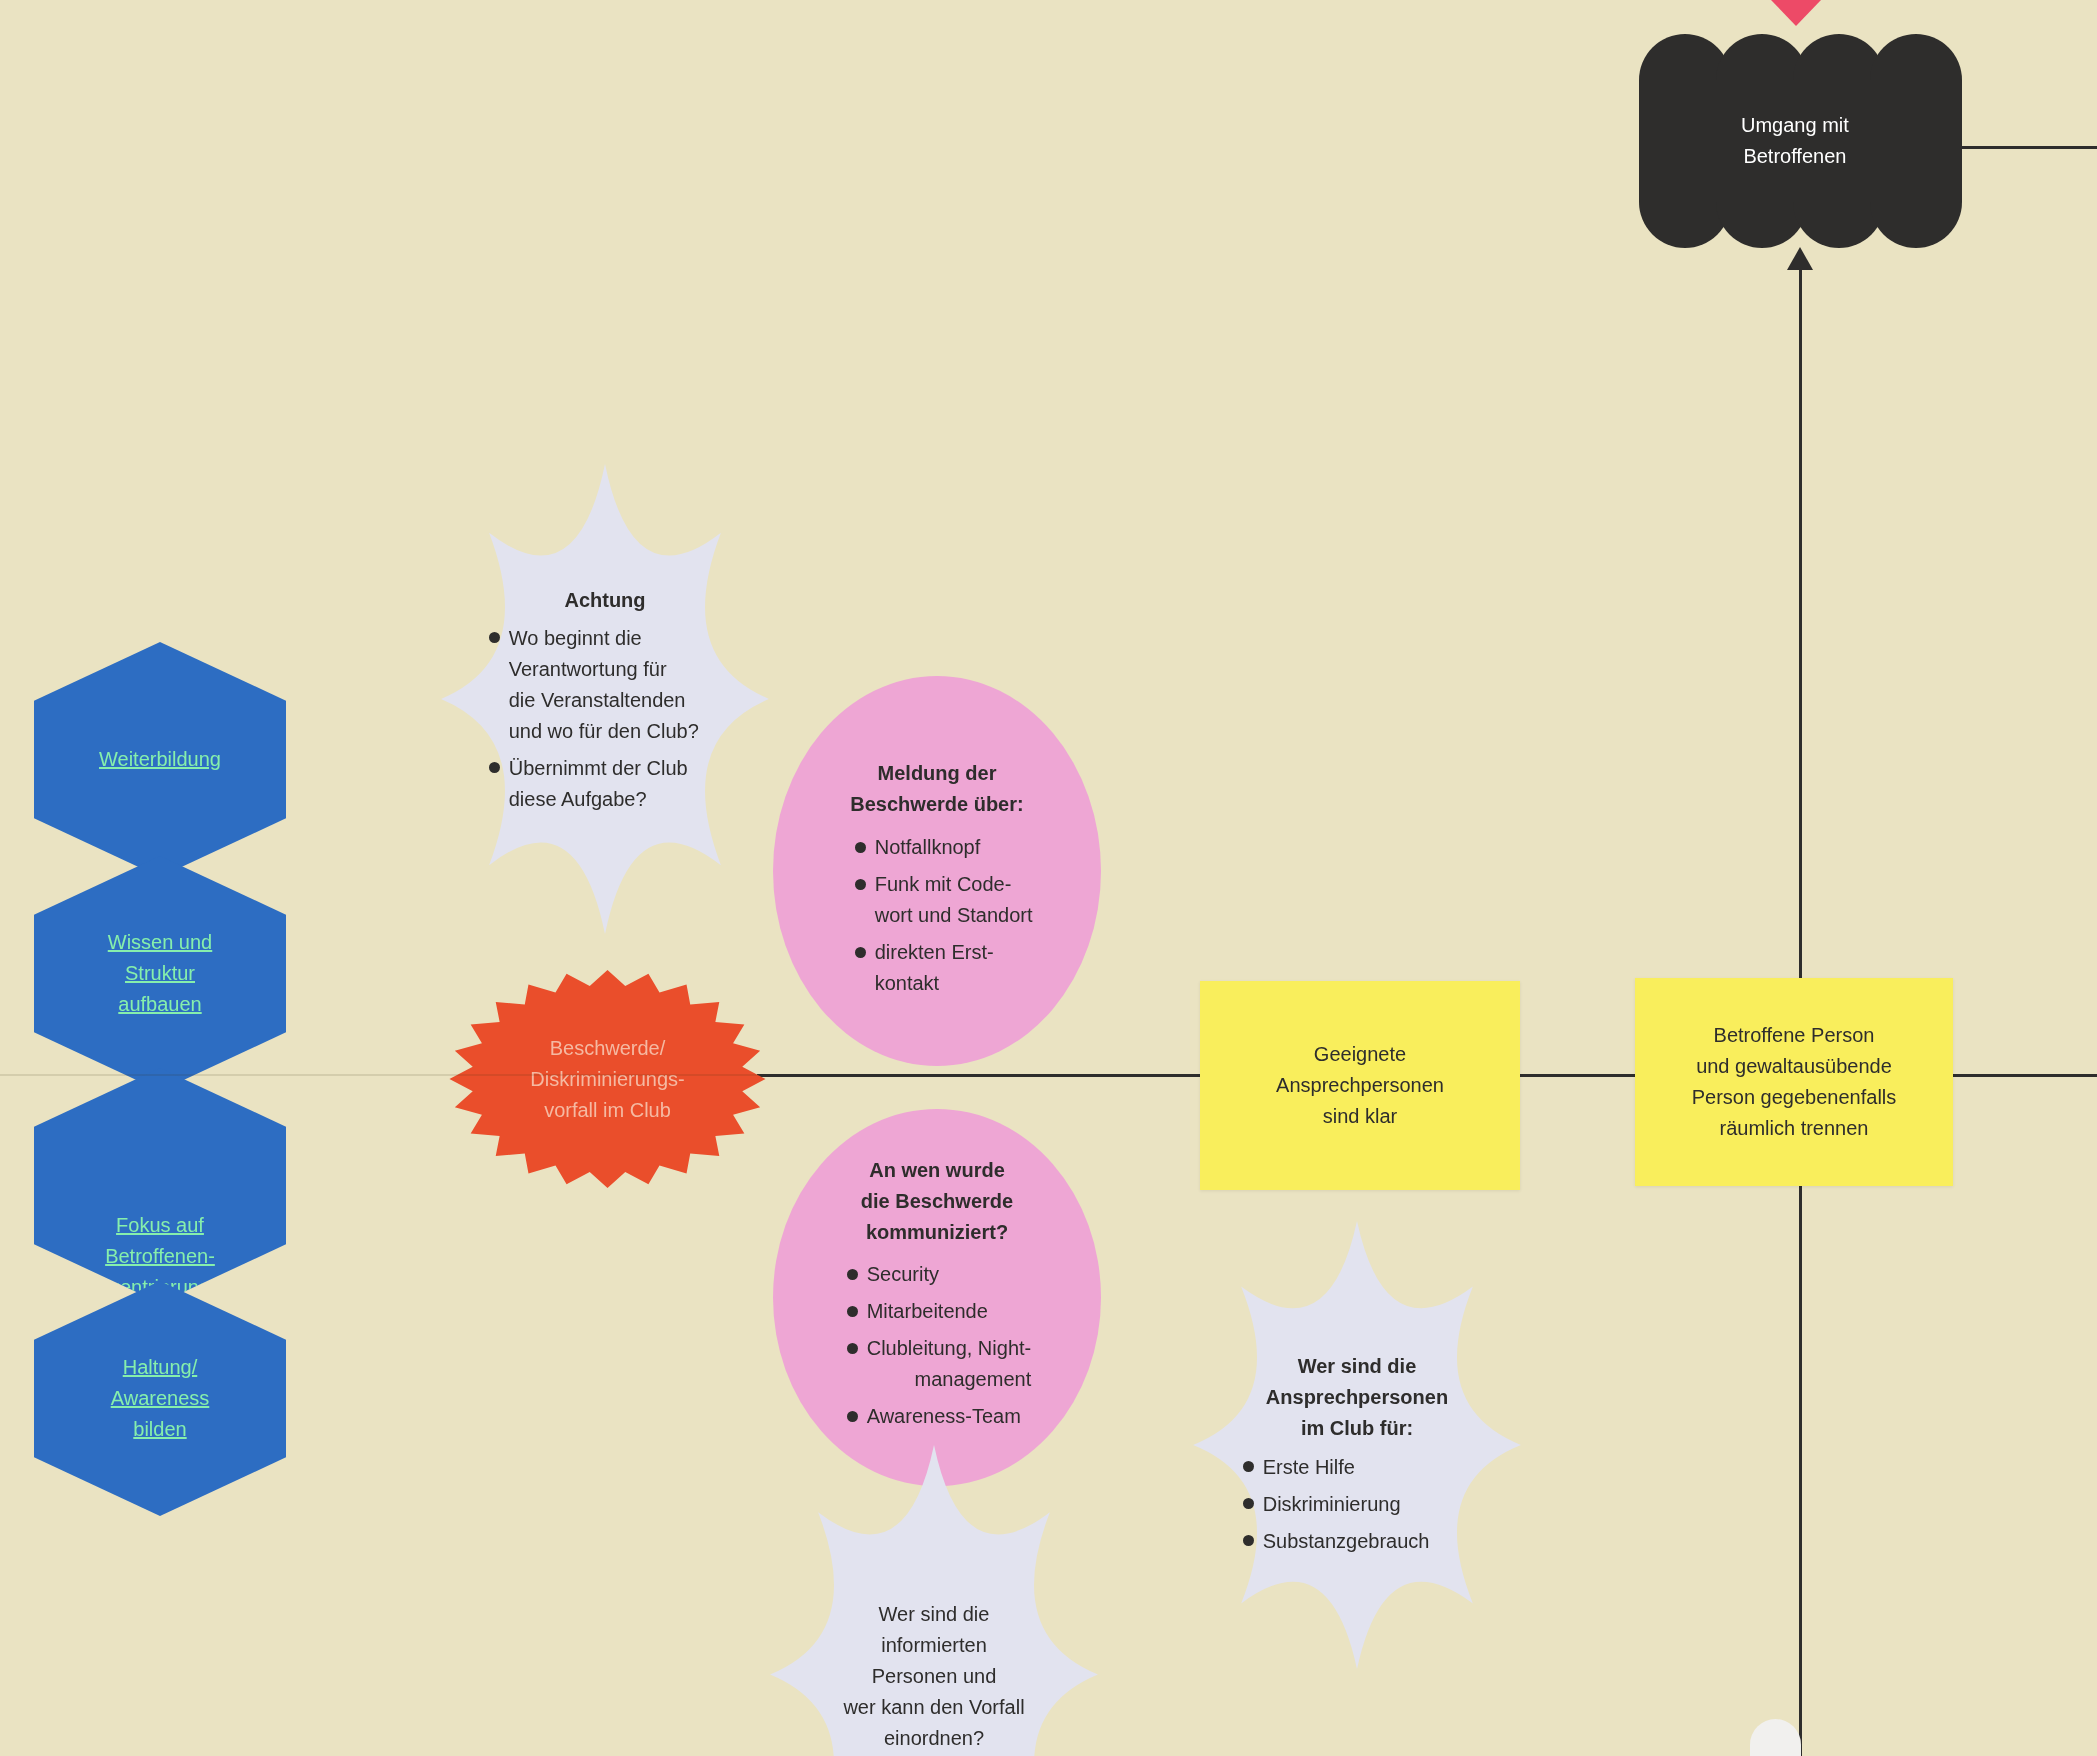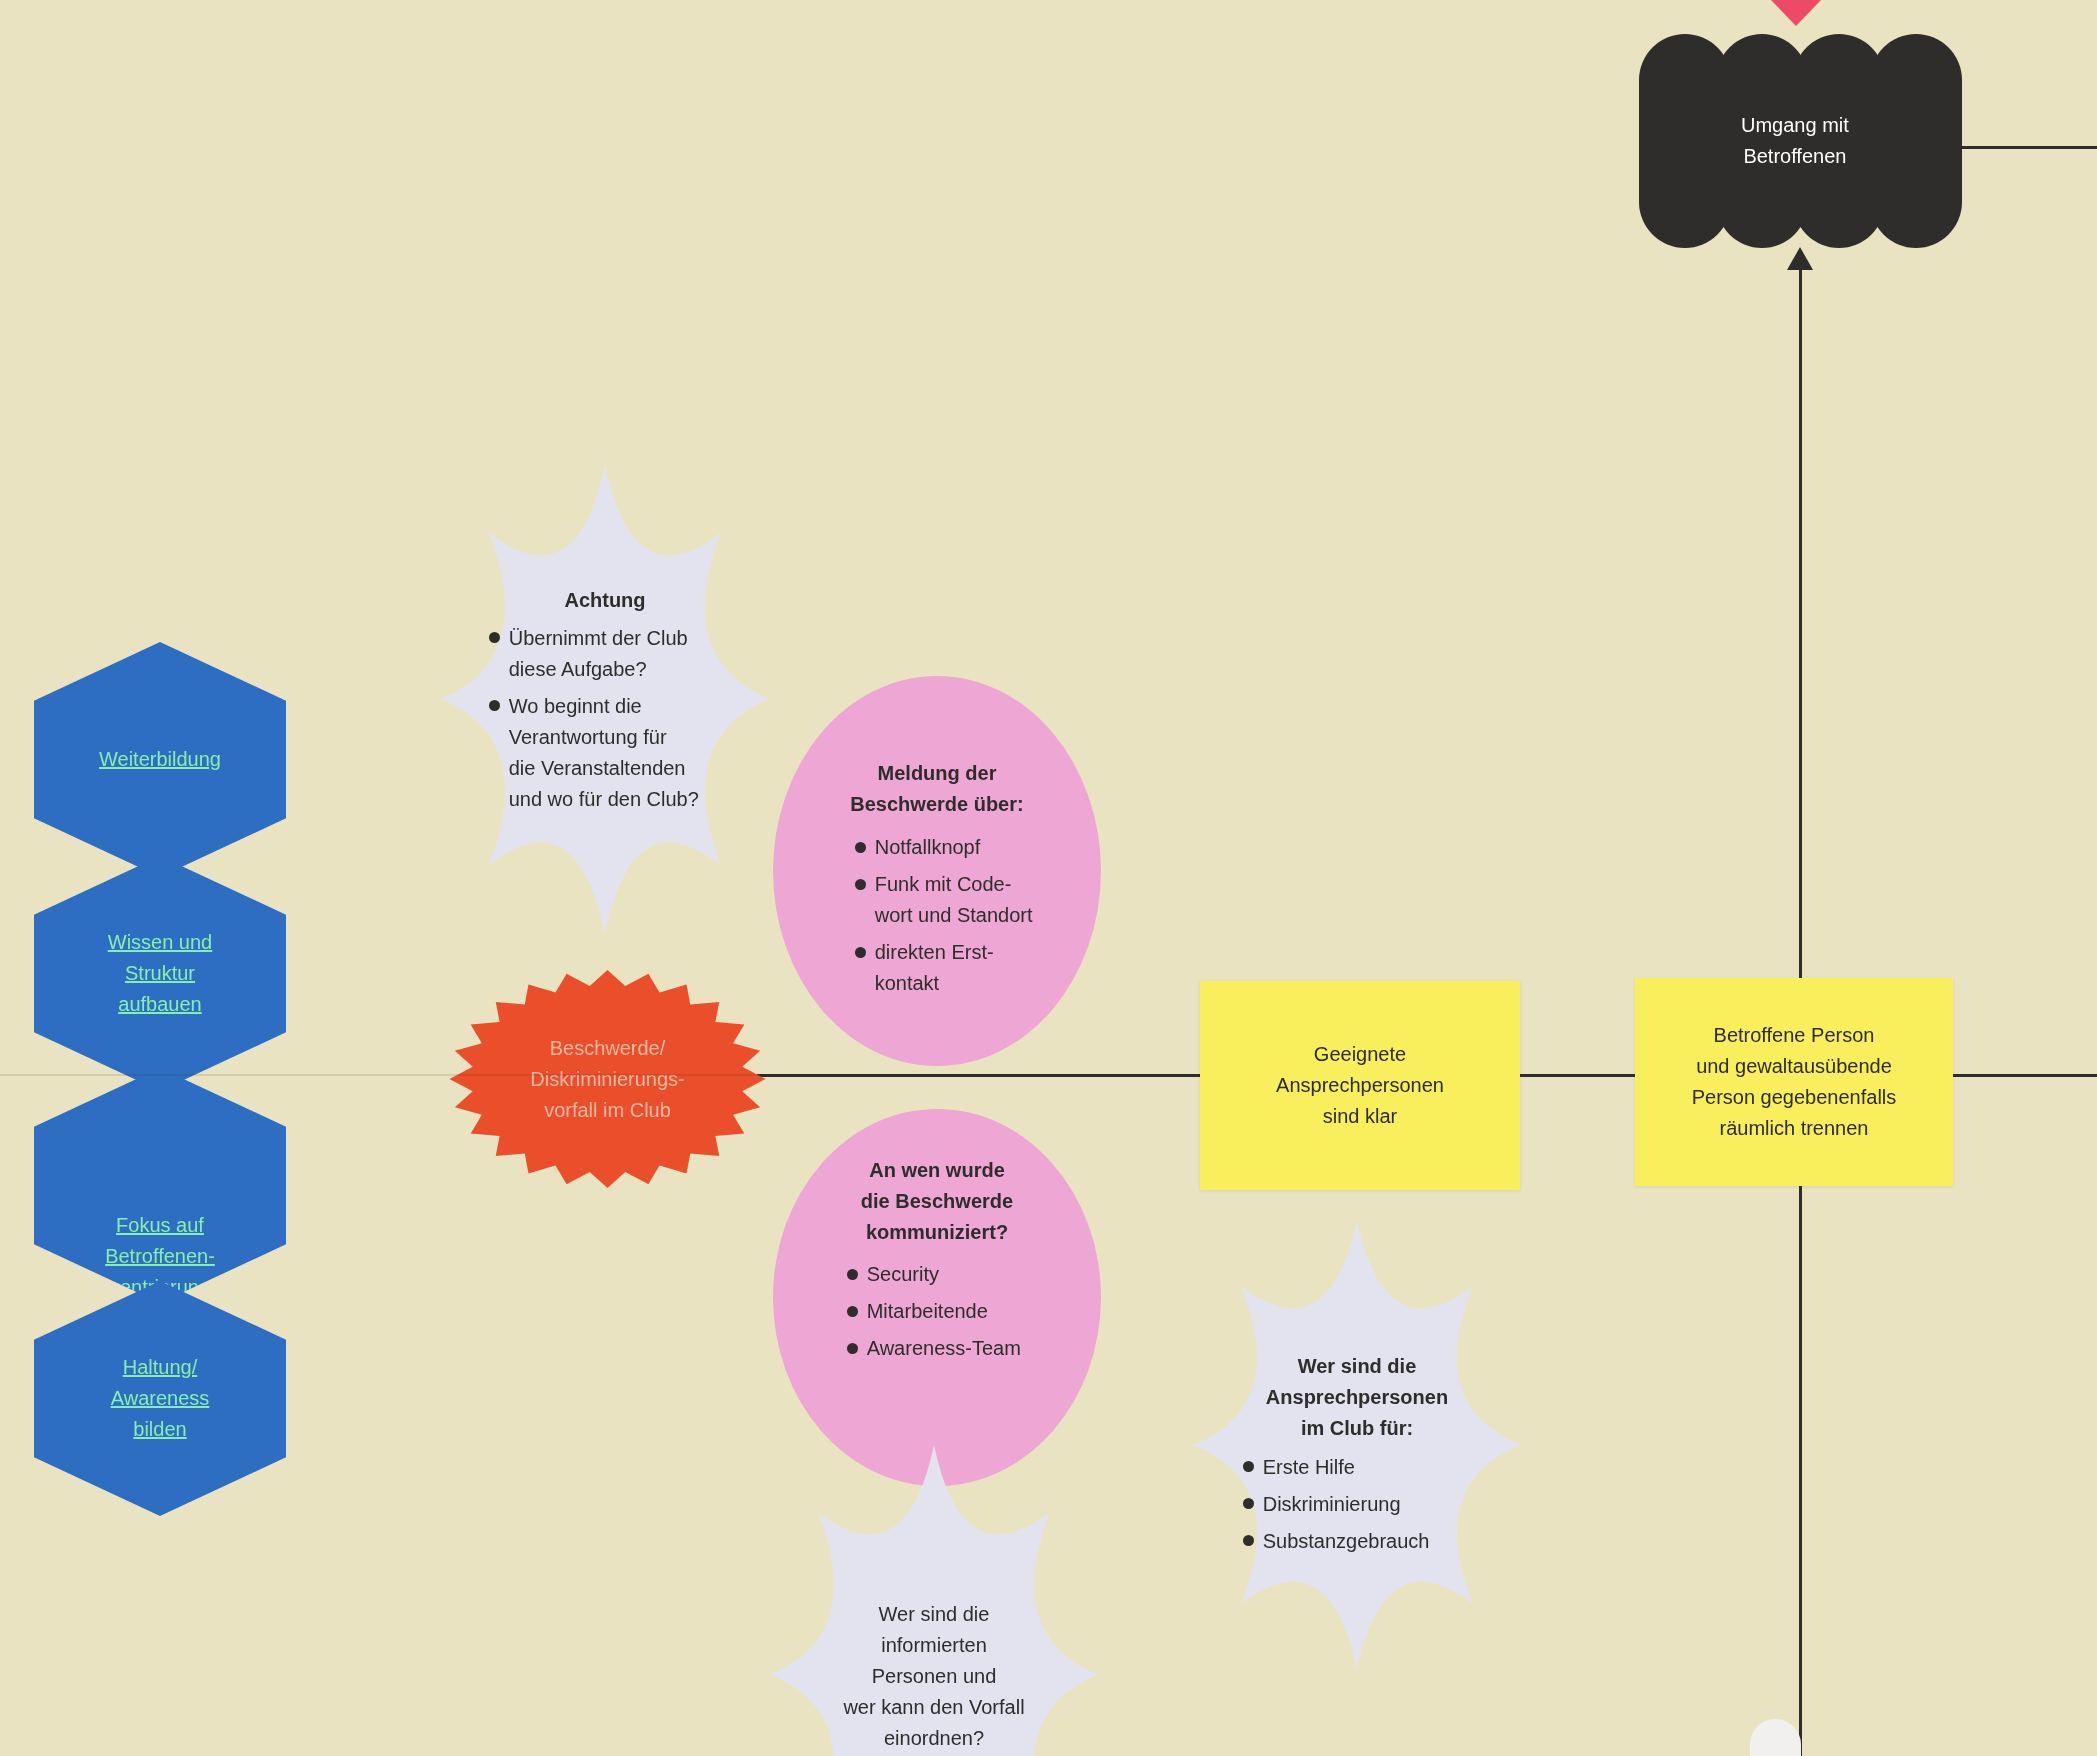--- a/index.html
+++ b/index.html
@@ -106,29 +106,29 @@
 
 <div class="shape" style="left:441px;top:464px;width:328px;height:470px;z-index:2;">
     <svg viewBox="0 0 600 860" class="shape-svg">
       <path d="M300.0,0.0 Q351.7,251.2 512.1,125.9 Q424.7,356.0 600.0,430.0 Q424.7,504.0 512.1,734.1 Q351.7,608.8 300.0,860.0 Q248.3,608.8 87.9,734.1 Q175.3,504.0 0.0,430.0 Q175.3,356.0 87.9,125.9 Q248.3,251.2 300.0,0.0 Z" fill="var(--c-lavender)"></path>
     </svg>
   <div class="content" style="padding-top:121px;">
     <div class="title">Achtung</div>
     <div class="list" style="margin-top:6.6px;padding-left:48px;padding-right:27px;">
       <div class="li">
         <span class="dot"></span>
-        <span class="litxt">Übernimmt der Club
-diese Aufgabe?</span>
-      </div>
-      <div class="li">
-        <span class="dot"></span>
         <span class="litxt">Wo beginnt die
 Verantwortung für
 die Veranstaltenden
 und wo für den Club?</span>
+      </div>
+      <div class="li">
+        <span class="dot"></span>
+        <span class="litxt">Übernimmt der Club
+diese Aufgabe?</span>
       </div>
     </div>
   </div>
 </div>
 
 <div class="ellipse" style="left:773px;top:676px;width:328px;height:390px;">
   <div class="content" style="padding-top:82px;">
     <div class="title">Meldung der
 Beschwerde über:</div>
     <div class="list" style="margin-top:12px;padding-left:82px;padding-right:16.4px;">
@@ -159,20 +159,25 @@
       <div class="li">
         <span class="dot"></span>
         <span class="litxt">Security</span>
       </div>
       <div class="li">
         <span class="dot"></span>
         <span class="litxt">Mitarbeitende</span>
       </div>
       <div class="li">
         <span class="dot"></span>
+        <span class="litxt">Clubleitung, Night-
+management</span>
+      </div>
+      <div class="li">
+        <span class="dot"></span>
         <span class="litxt">Awareness-Team</span>
       </div>
     </div>
   </div>
 </div>
 
 <div class="note" style="left:1200px;top:981px;width:320px;height:209px;">
   <div class="center-text">Geeignete
 Ansprechpersonen
 sind klar</div>

